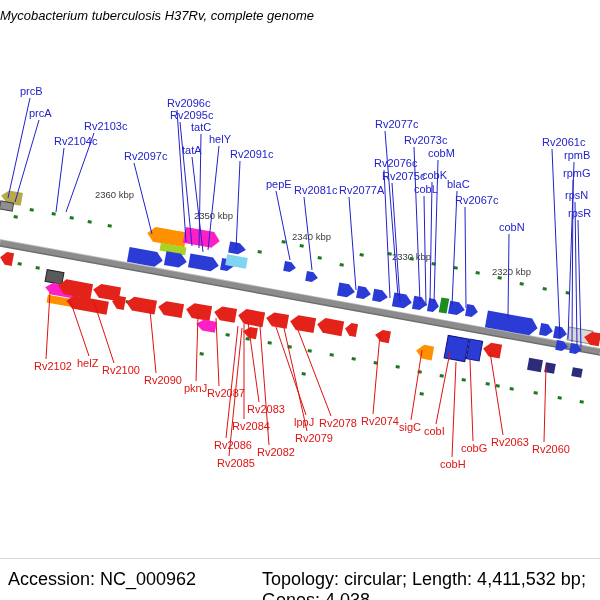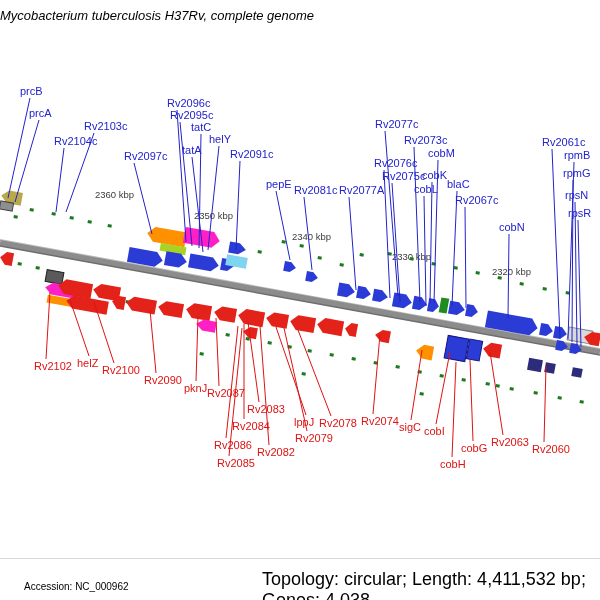--- a/index.html
+++ b/index.html
@@ -2,21 +2,21 @@
 <html><head>
 <meta charset="utf-8">
 <style>
   html,body{margin:0;padding:0;background:#ffffff;}
   body{width:600px;height:600px;position:relative;overflow:hidden;
        font-family:"Liberation Sans",sans-serif;color:#000;}
   .title{position:absolute;top:8px;left:0;width:600px;
          font-size:13px;font-style:italic;}
   #map{position:absolute;left:0;top:0;}
   .footer-line{position:absolute;top:558px;left:0;width:600px;height:1px;background:#d9d9d9;}
-  .acc{position:absolute;top:581px;left:8px;font-size:10px;margin-left:16px;}
+  .acc{position:absolute;top:569px;left:8px;font-size:18px;}
   .topo{position:absolute;top:569px;left:262px;font-size:18px;}
   text.tick{font-size:9.5px;fill:#3c3c3c;}
   text.glabel{font-size:11px;}
 </style>
 </head>
 <body>
 
 <div class="title">Mycobacterium tuberculosis H37Rv, complete genome</div>
 <svg id="map" width="600" height="600" viewBox="0 0 600 600">
     <line x1="0" y1="240" x2="600" y2="349" stroke="#bdbdbd" stroke-width="2"></line>

